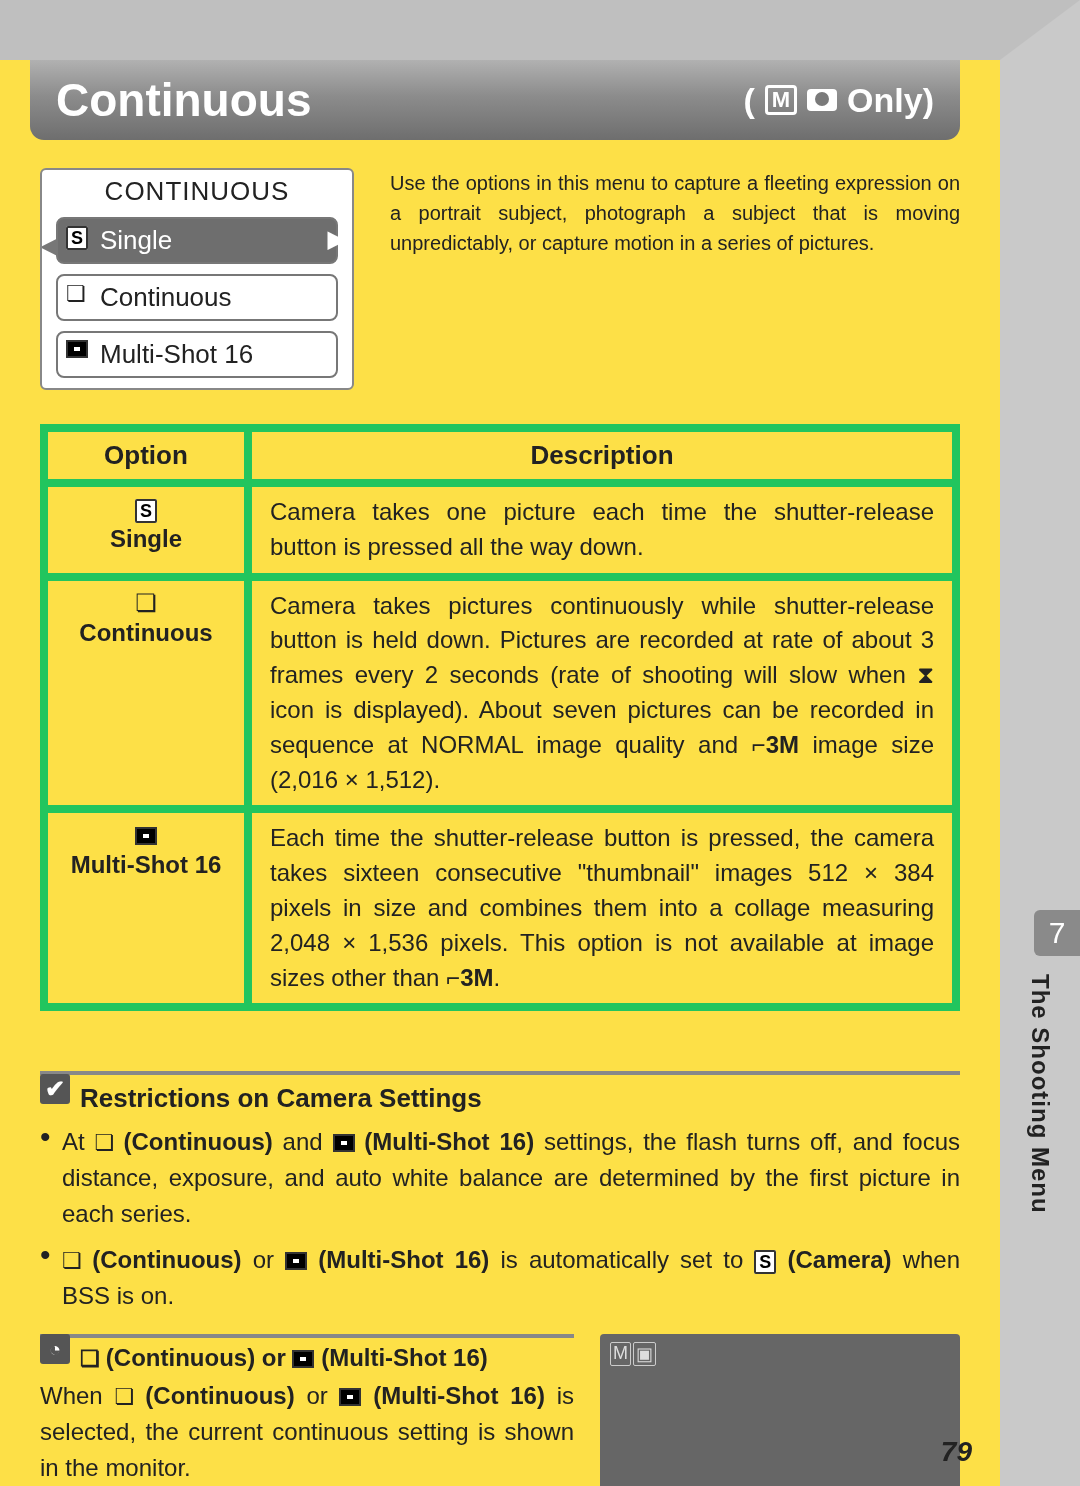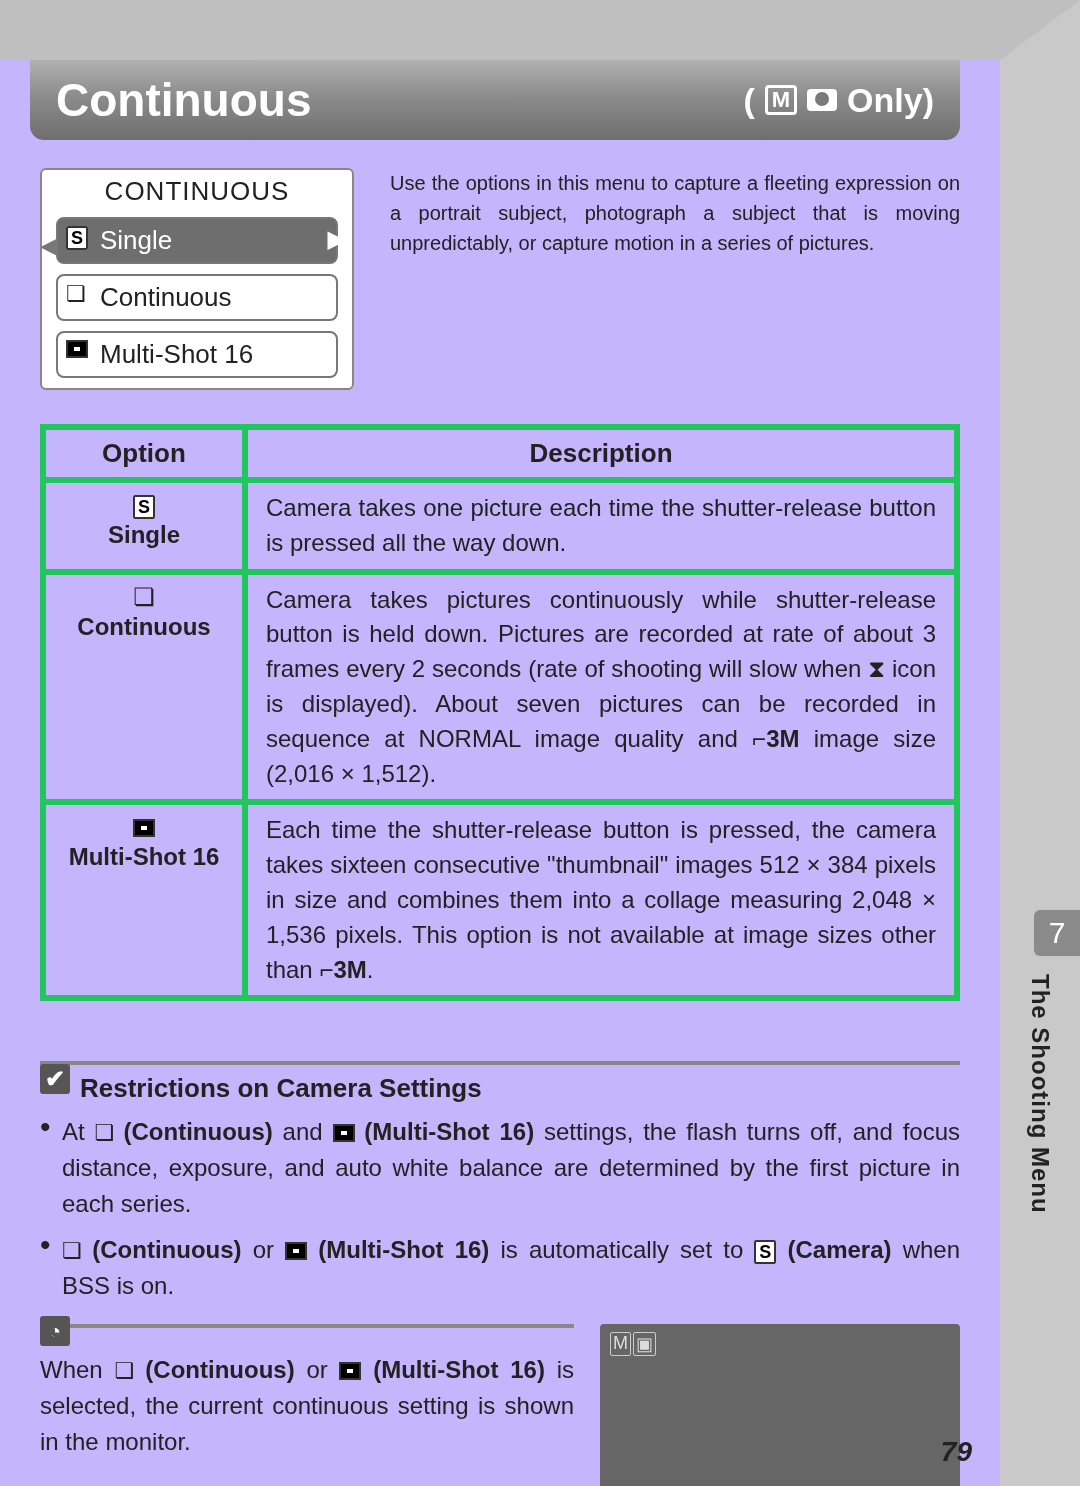--- a/index.html
+++ b/index.html
@@ -1,16 +1,16 @@
 <!DOCTYPE html>
 <html><head>
 <meta charset="utf-8">
 <style>
   html,body{margin:0;padding:0;font-family:"Helvetica Neue",Arial,sans-serif;color:#222;}
-  #page{width:1080px;height:1486px;box-sizing:border-box;position:relative;background:#c4b5fd;
+  #page{width:1080px;height:1486px;box-sizing:border-box;position:relative;background:#fde047;
         border-top:60px solid #bfbfbf;border-right:80px solid #c9c9c9;}
   
   .banner{position:relative;margin:0 40px 0 30px;height:80px;
           background:linear-gradient(#b1b1b1,#8c8c8c 45%,#6e6e6e);
           border-radius:0 0 14px 14px;display:flex;align-items:center;
           justify-content:space-between;padding:0 26px;color:#fff;}
   .banner h1{margin:0;font-size:46px;font-weight:600;}
   .banner .only{font-size:34px;font-weight:600;display:flex;align-items:center;gap:10px;}
   .mini-icon{display:inline-block;border:3px solid #fff;border-radius:4px;
              line-height:1;font-size:22px;padding:1px 4px;font-weight:bold;color:#fff;}
@@ -30,21 +30,21 @@
   .cont-glyph{font-size:22px;}
   .multi-glyph{border:2px solid #333;display:inline-block;width:18px;height:14px;
                background:linear-gradient(#000 33%,transparent 33% 66%,#000 66%),
                           linear-gradient(90deg,#000 33%,transparent 33% 66%,#000 66%);background-color:#fff;}
   .lcd .arrow-l{position:absolute;left:-2px;top:60px;color:#777;font-size:26px;}
   .lcd .arrow-r{position:absolute;right:-2px;top:56px;color:#777;font-size:24px;}
   .set{position:absolute;right:20px;bottom:-18px;font-size:13px;letter-spacing:2px;}
   .intro{flex:1;font-size:20px;line-height:1.5;text-align:justify;}
   
   table{border-collapse:collapse;width:calc(100% - 80px);margin:34px 40px 0;font-size:24px;}
-  th,td{border:6px solid #22c55e;padding:8px 18px;vertical-align:top;margin-left:27px;}
+  th,td{border:8px solid #22c55e;padding:8px 18px;vertical-align:top;margin-left:27px;}
   th{font-weight:700;text-align:center;font-size:26px;}
   td.opt{width:160px;text-align:center;font-weight:700;}
   td.desc{text-align:justify;line-height:1.45;}
   .opt .ic{display:block;font-size:24px;font-weight:normal;margin-bottom:2px;}
   .inline-multi{display:inline-block;vertical-align:-2px;width:18px;height:14px;border:2px solid #333;
                background:linear-gradient(#000 33%,transparent 33% 66%,#000 66%),
                           linear-gradient(90deg,#000 33%,transparent 33% 66%,#000 66%);background-color:#fff;}
   .size3m{font-weight:bold;}
   
   .sect{margin:60px 40px 0;}
@@ -161,20 +161,23 @@
       <li>
         <span class="cont-glyph">❏ </span><b>(Continuous)</b><span> or </span><span class="inline-multi"></span> <b>(Multi-Shot 16)</b><span> is automatically set to </span><span class="s-glyph">S</span> <b>(Camera)</b><span> when BSS is on.</span>
       </li>
     </ul>
   </div>
 
   <div class="bottom-area">
     <div class="tip-col">
       <div class="tip-hd">
         <div class="bulb-ic">◔</div>
+        <span>
+          <span class="cont-glyph">❏ </span><span>(Continuous) or</span> <span class="inline-multi"></span> <span>(Multi-Shot 16)</span>
+        </span>
       </div>
       <div class="tip-body">
         <span>When </span><span class="cont-glyph">❏ </span><b>(Continuous)</b><span> or </span><span class="inline-multi"></span> <b>(Multi-Shot 16)</b><span> is selected, the current continuous setting is shown in the monitor.</span>
       </div>
     </div>
     <div class="monitor">
       <div class="mon-top">
           <span>M</span>
           <span>▣</span>
         </div>

